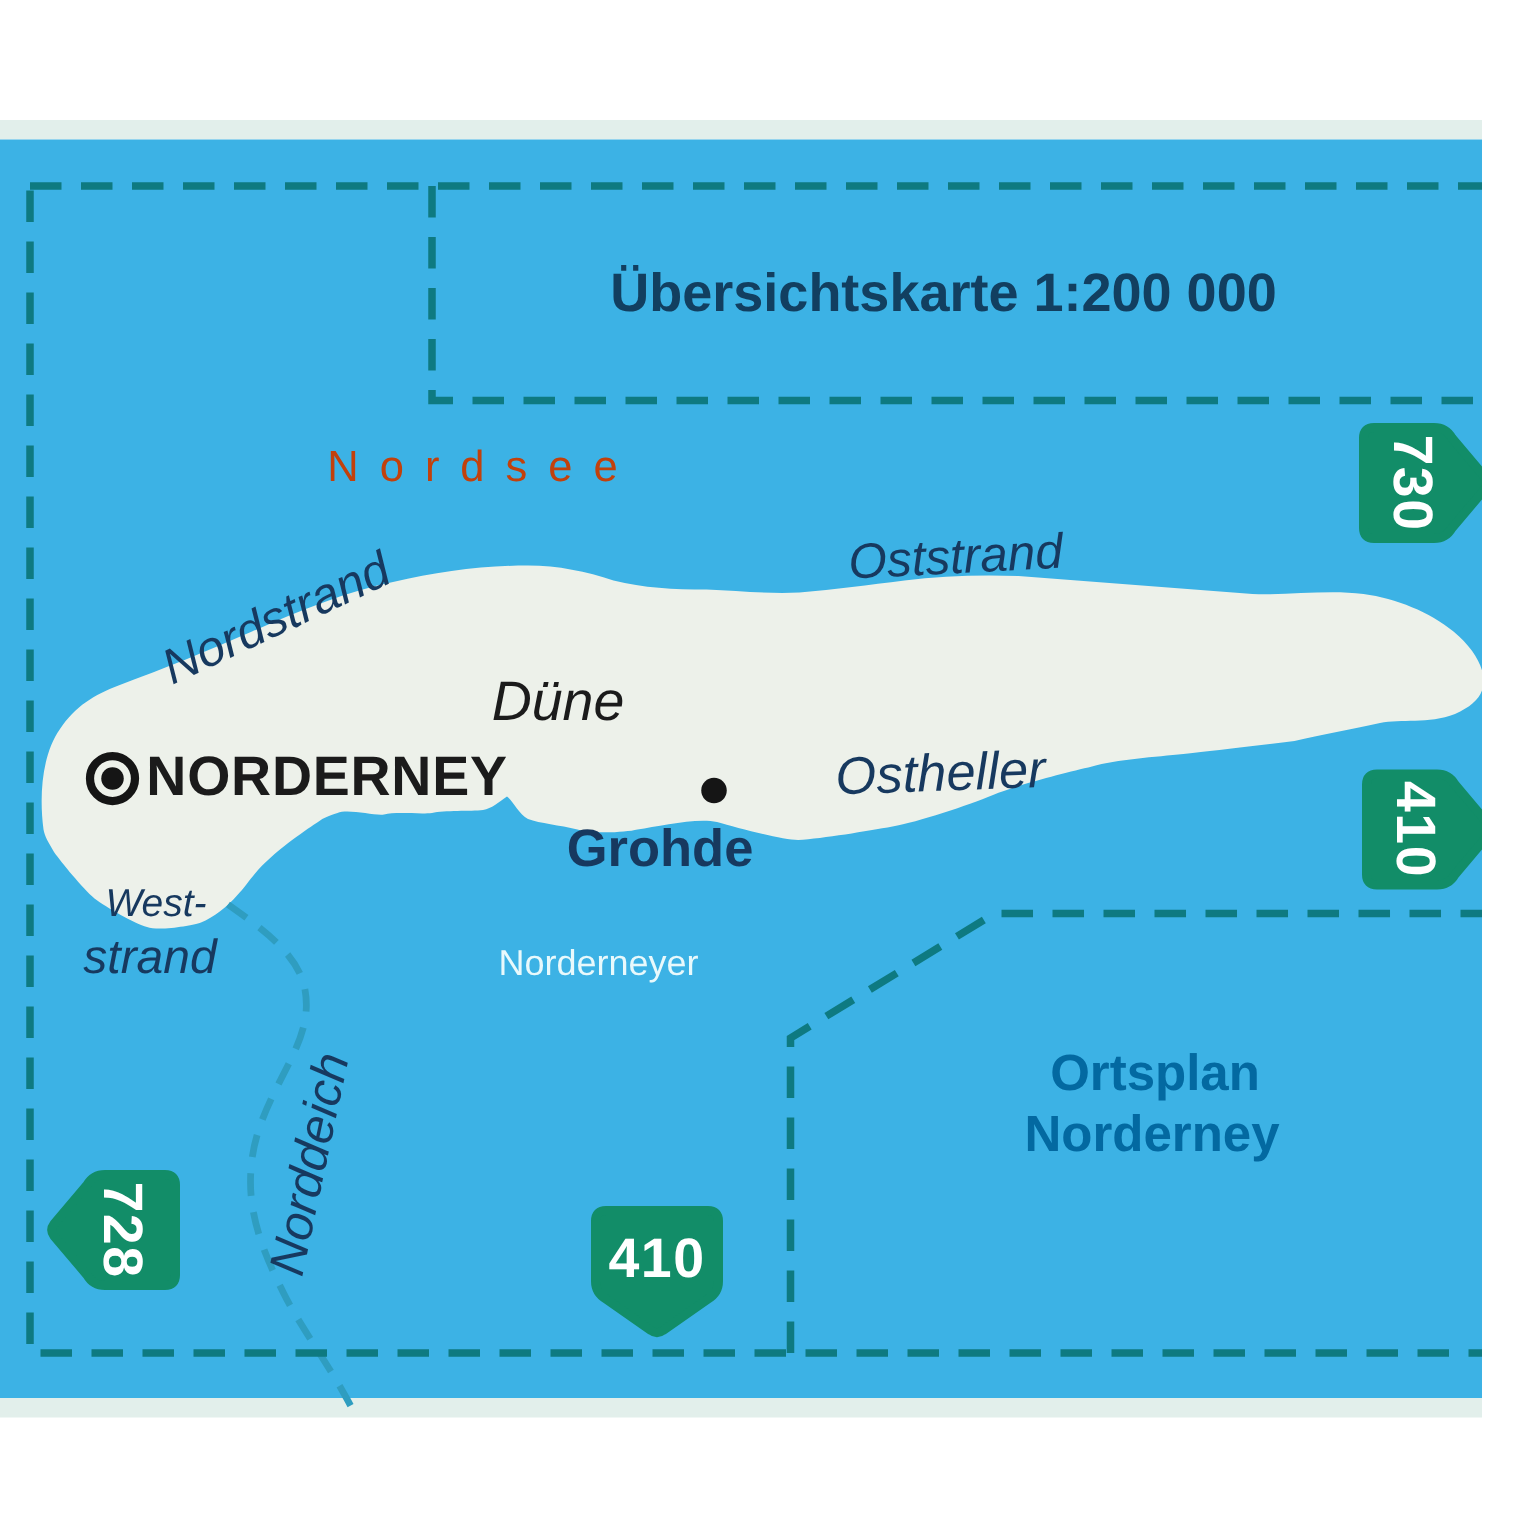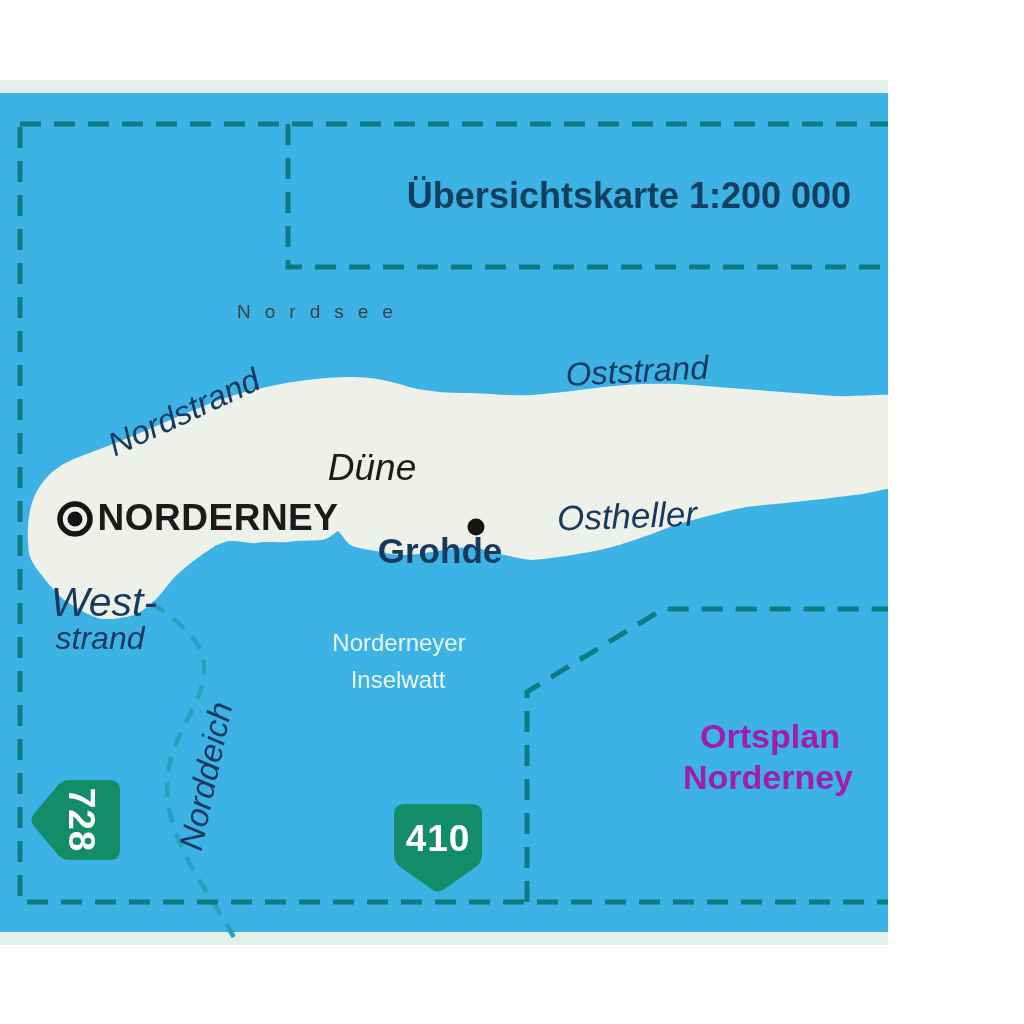--- a/index.html
+++ b/index.html
@@ -1,34 +1,34 @@
 <!DOCTYPE html>
 <html><head>
 <meta charset="utf-8">
 <style>
   html,body{margin:0;padding:0;background:#ffffff;}
-  #stage{position:relative;width:888px;height:1024px;overflow:hidden;
+  #stage{position:relative;width:988px;height:1024px;overflow:hidden;
          font-family:"Liberation Sans","DejaVu Sans",sans-serif;background:#ffffff;}
   .band{position:absolute;left:0;width:1024px;background:#e2efeb;}
   #sea{position:absolute;left:0;top:93px;width:1010px;height:839px;background:#3cb2e5;}
   #mapsvg{position:absolute;left:0;top:0;}
   .lbl{position:absolute;transform:translate(-50%,-50%);white-space:nowrap;line-height:1.08;}
   .navy{color:#17395f;}
   .blk{color:#1b1b1b;}
   .ital{font-style:italic;}
   .bold{font-weight:bold;}
   .title{font-size:36px;font-weight:bold;color:#123f60;}
-  .seaname{font-size:19px;letter-spacing:14px;color:#404040;font-weight:500;}
+  .seaname{font-size:29px;letter-spacing:14px;color:#c2410c;font-weight:500;}
   .watt{font-size:24px;color:#e8f9fc;font-weight:500;}
   .badge-num{position:absolute;transform:translate(-50%,-50%) rotate(90deg);
              color:#ffffff;font-weight:bold;font-size:37px;letter-spacing:1px;}
   .badge-num-h{position:absolute;transform:translate(-50%,-50%);
              color:#ffffff;font-weight:bold;font-size:37px;letter-spacing:1px;}
   .ortsplan-line{position:absolute;transform:translate(-50%,-50%);white-space:nowrap;
-             font-size:34px;font-weight:bold;color:#a21caf;margin-top:20px;}
+             font-size:34px;font-weight:bold;color:#0369a1;}
 </style>
 </head>
 <body>
 
 <div id="stage">
 
   <div class="band" style="top:80px;height:13px;"></div>
   <div class="band" style="top:932px;height:13px;"></div>
 
   <div id="sea"></div>
@@ -114,27 +114,26 @@
 
   <div class="lbl ital navy" style="left:637px;top:371px;font-size:33px;transform:translate(-50%,-50%) rotate(-3deg);">Oststrand</div>
 
   <div class="lbl ital blk" style="left:372px;top:468px;font-size:37px;">Düne</div>
 
 
   <div class="lbl ital navy" style="left:627px;top:516px;font-size:35px;transform:translate(-50%,-50%) rotate(-2deg);">Ostheller</div>
 
   <div class="lbl bold blk" style="left:218px;top:518px;font-size:37px;letter-spacing:0.5px;">NORDERNEY</div>
 
-  <div class="lbl bold navy" style="left:440px;top:551px;font-size:35px;">Grohde</div>
+  <div class="lbl bold navy" style="left:440px;top:566px;font-size:35px;">Grohde</div>
 
-  <div class="lbl ital navy" style="left:104px;top:602px;font-size:41px;">West-</div>
+  <div class="lbl ital navy" style="left:104px;top:602px;font-size:26px;">West-</div>
   <div class="lbl ital navy" style="left:100px;top:638px;font-size:32px;">strand</div>
 
   <div class="lbl watt" style="left:399px;top:643px;">Norderneyer</div>
-  <div class="lbl watt" style="left:398px;top:680px;">Inselwatt</div>
 
   <div class="lbl ital navy" style="left:206px;top:776px;font-size:33px;transform:translate(-50%,-50%) rotate(-78deg);">Norddeich</div>
 
   <div class="ortsplan-line" style="left:770px;top:716px;">Ortsplan</div>
   <div class="ortsplan-line" style="left:768px;top:757px;">Norderney</div>
 
   <div class="badge-num" style="left:941px;top:322px;">730</div>
   <div class="badge-num" style="left:943px;top:553px;">410</div>
   <div class="badge-num" style="left:81px;top:820px;">728</div>
   <div class="badge-num-h" style="left:438px;top:839px;">410</div>

